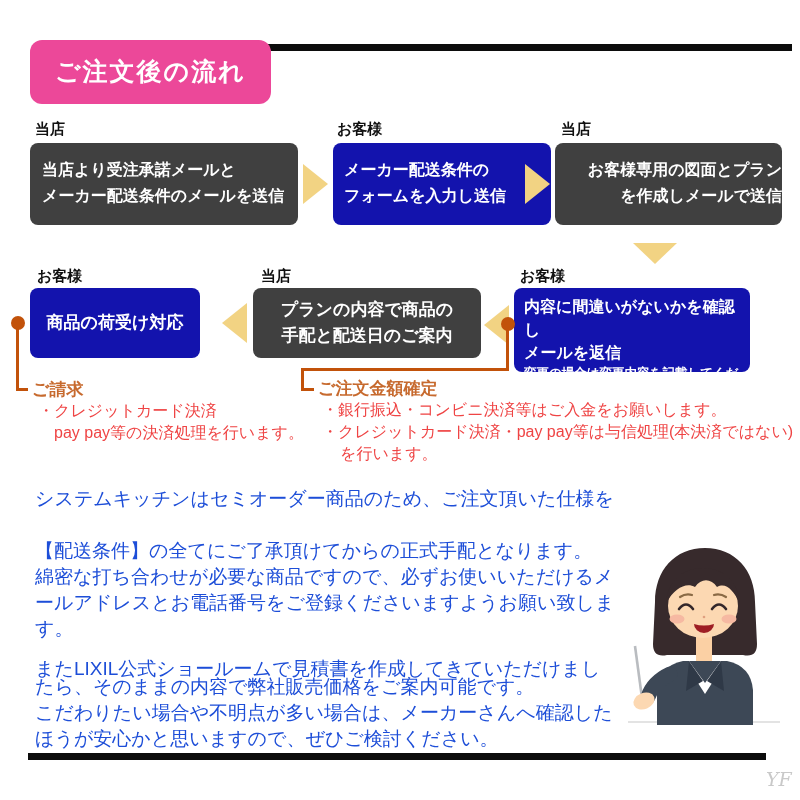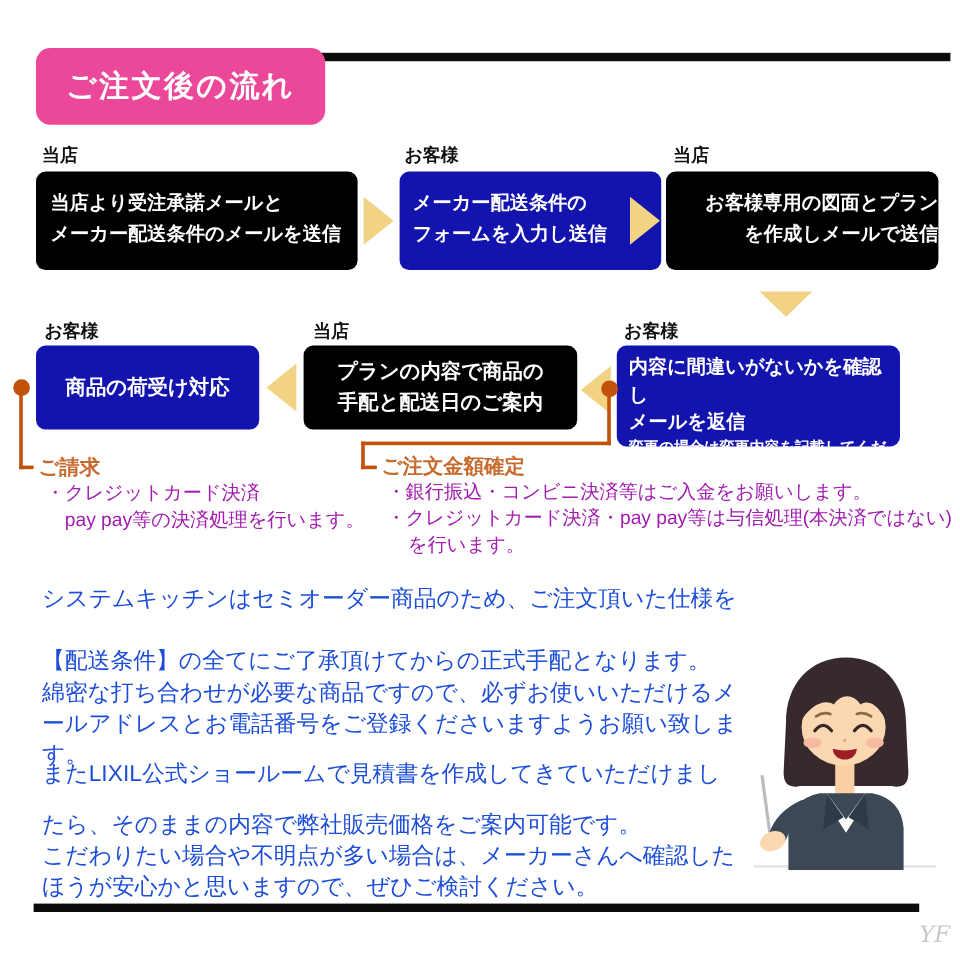--- a/index.html
+++ b/index.html
@@ -19,42 +19,42 @@
     z-index:2;
   }
   .top-rule { position:absolute; left:240px; top:44px; width:552px; height:7px; background:#0c0c0c; }
 
   
   .actor { position:absolute; font-size:15px; font-weight:bold; color:#111; }
   .flow-box {
     position:absolute; border-radius:8px; color:#fff; font-weight:bold;
     font-size:16px; line-height:26px;
   }
-  .flow-box.gray { background:#000000; }
+  .flow-box.gray { background:#404040; }
   .flow-box.blue { background:#1313ad; }
   .flow-box .note { font-size:12.5px; line-height:19px; }
   .center-box { display:flex; flex-direction:column; justify-content:center; align-items:center; text-align:center; }
 
   
   .arr-right { position:absolute; width:0; height:0;
     border-top:20px solid transparent; border-bottom:20px solid transparent;
     border-left:25px solid #f2d383; }
   .arr-left { position:absolute; width:0; height:0;
     border-top:20px solid transparent; border-bottom:20px solid transparent;
     border-right:25px solid #f2d383; }
   .arr-down { position:absolute; width:0; height:0;
     border-left:22px solid transparent; border-right:22px solid transparent;
     border-top:21px solid #f2d383; }
 
   
   .dot { position:absolute; width:14px; height:14px; border-radius:50%; background:#c2520a; z-index:3; }
   .seg { position:absolute; background:#c2520a; }
 
   .ann-title { position:absolute; color:#c76a2e; font-size:17px; font-weight:bold; }
-  .ann-line  { position:absolute; color:#a21caf; font-size:16px; }
+  .ann-line  { position:absolute; color:#ef4444; font-size:16px; }
 
   .body-line { position:absolute; left:35px; color:#1d4ed8; font-size:19px; white-space:nowrap; }
 
   .bottom-rule { position:absolute; left:28px; top:753px; width:738px; height:7px; background:#0c0c0c; }
   .desk-line { position:absolute; left:628px; top:721px; width:152px; height:2px; background:#e3e3e3; }
   .watermark { position:absolute; left:766px; top:768px; color:#c9c9c9;
     font-family:"DejaVu Serif","Liberation Serif",serif; font-style:italic; font-size:19px; }
 
   .illustration { position:absolute; left:625px; top:540px; width:160px; height:185px; }
 </style>
@@ -101,21 +101,21 @@
 
   <div class="actor" style="left:261px; top:267px;">当店</div>
   <div class="flow-box gray center-box" style="left:253px; top:288px; width:228px; height:70px; font-size:17px;">
     <div>プランの内容で商品の</div>
     <div>手配と配送日のご案内</div>
   </div>
 
   <div class="arr-left" style="left:222px; top:303px;"></div>
 
   <div class="actor" style="left:37px; top:267px;">お客様</div>
-  <div class="flow-box blue center-box" style="left:30px; top:288px; width:186px; height:70px; font-size:17px;">
+  <div class="flow-box blue center-box" style="left:30px; top:288px; width:170px; height:70px; font-size:17px;">
     <div>商品の荷受け対応</div>
   </div>
 
   <div class="dot" style="left:11px; top:316px;"></div>
   <div class="seg" style="left:16px; top:329px; width:3px; height:62px;"></div>
   <div class="seg" style="left:16px; top:388px; width:12px; height:3px;"></div>
 
   <div class="dot" style="left:501px; top:317px;"></div>
   <div class="seg" style="left:506px; top:330px; width:3px; height:41px;"></div>
   <div class="seg" style="left:301px; top:368px; width:208px; height:3px;"></div>
@@ -130,21 +130,21 @@
   <div class="ann-line" style="left:322px; top:400px;">・銀行振込・コンビニ決済等はご入金をお願いします。</div>
   <div class="ann-line" style="left:322px; top:422px;">・クレジットカード決済・pay pay等は与信処理(本決済ではない)</div>
   <div class="ann-line" style="left:340px; top:444px;">を行います。</div>
 
   <div class="body-line" style="top:486px;">システムキッチンはセミオーダー商品のため、ご注文頂いた仕様を</div>
   <div class="body-line" style="top:538px;">【配送条件】の全てにご了承頂けてからの正式手配となります。</div>
   <div class="body-line" style="top:564px;">綿密な打ち合わせが必要な商品ですので、必ずお使いいただけるメ</div>
   <div class="body-line" style="top:590px;">ールアドレスとお電話番号をご登録くださいますようお願い致しま</div>
   <div class="body-line" style="top:616px;">す。</div>
 
-  <div class="body-line" style="top:632px;">またLIXIL公式ショールームで見積書を作成してきていただけまし</div>
+  <div class="body-line" style="top:656px;">またLIXIL公式ショールームで見積書を作成してきていただけまし</div>
   <div class="body-line" style="top:674px;">たら、そのままの内容で弊社販売価格をご案内可能です。</div>
   <div class="body-line" style="top:700px;">こだわりたい場合や不明点が多い場合は、メーカーさんへ確認した</div>
   <div class="body-line" style="top:726px;">ほうが安心かと思いますので、ぜひご検討ください。</div>
 
   <div class="desk-line"></div>
   <svg class="illustration" viewBox="0 0 160 185" aria-hidden="true">
 
     <line x1="10" y1="106" x2="17" y2="158" stroke="#b9bcc0" stroke-width="2.6"></line>
 
     <path d="M80,8 C50,8 30,30 30,62 L28,104 Q28,118 42,115 L118,115 Q132,118 132,104 L130,62 C130,30 110,8 80,8 Z" fill="#372a2c"></path>

